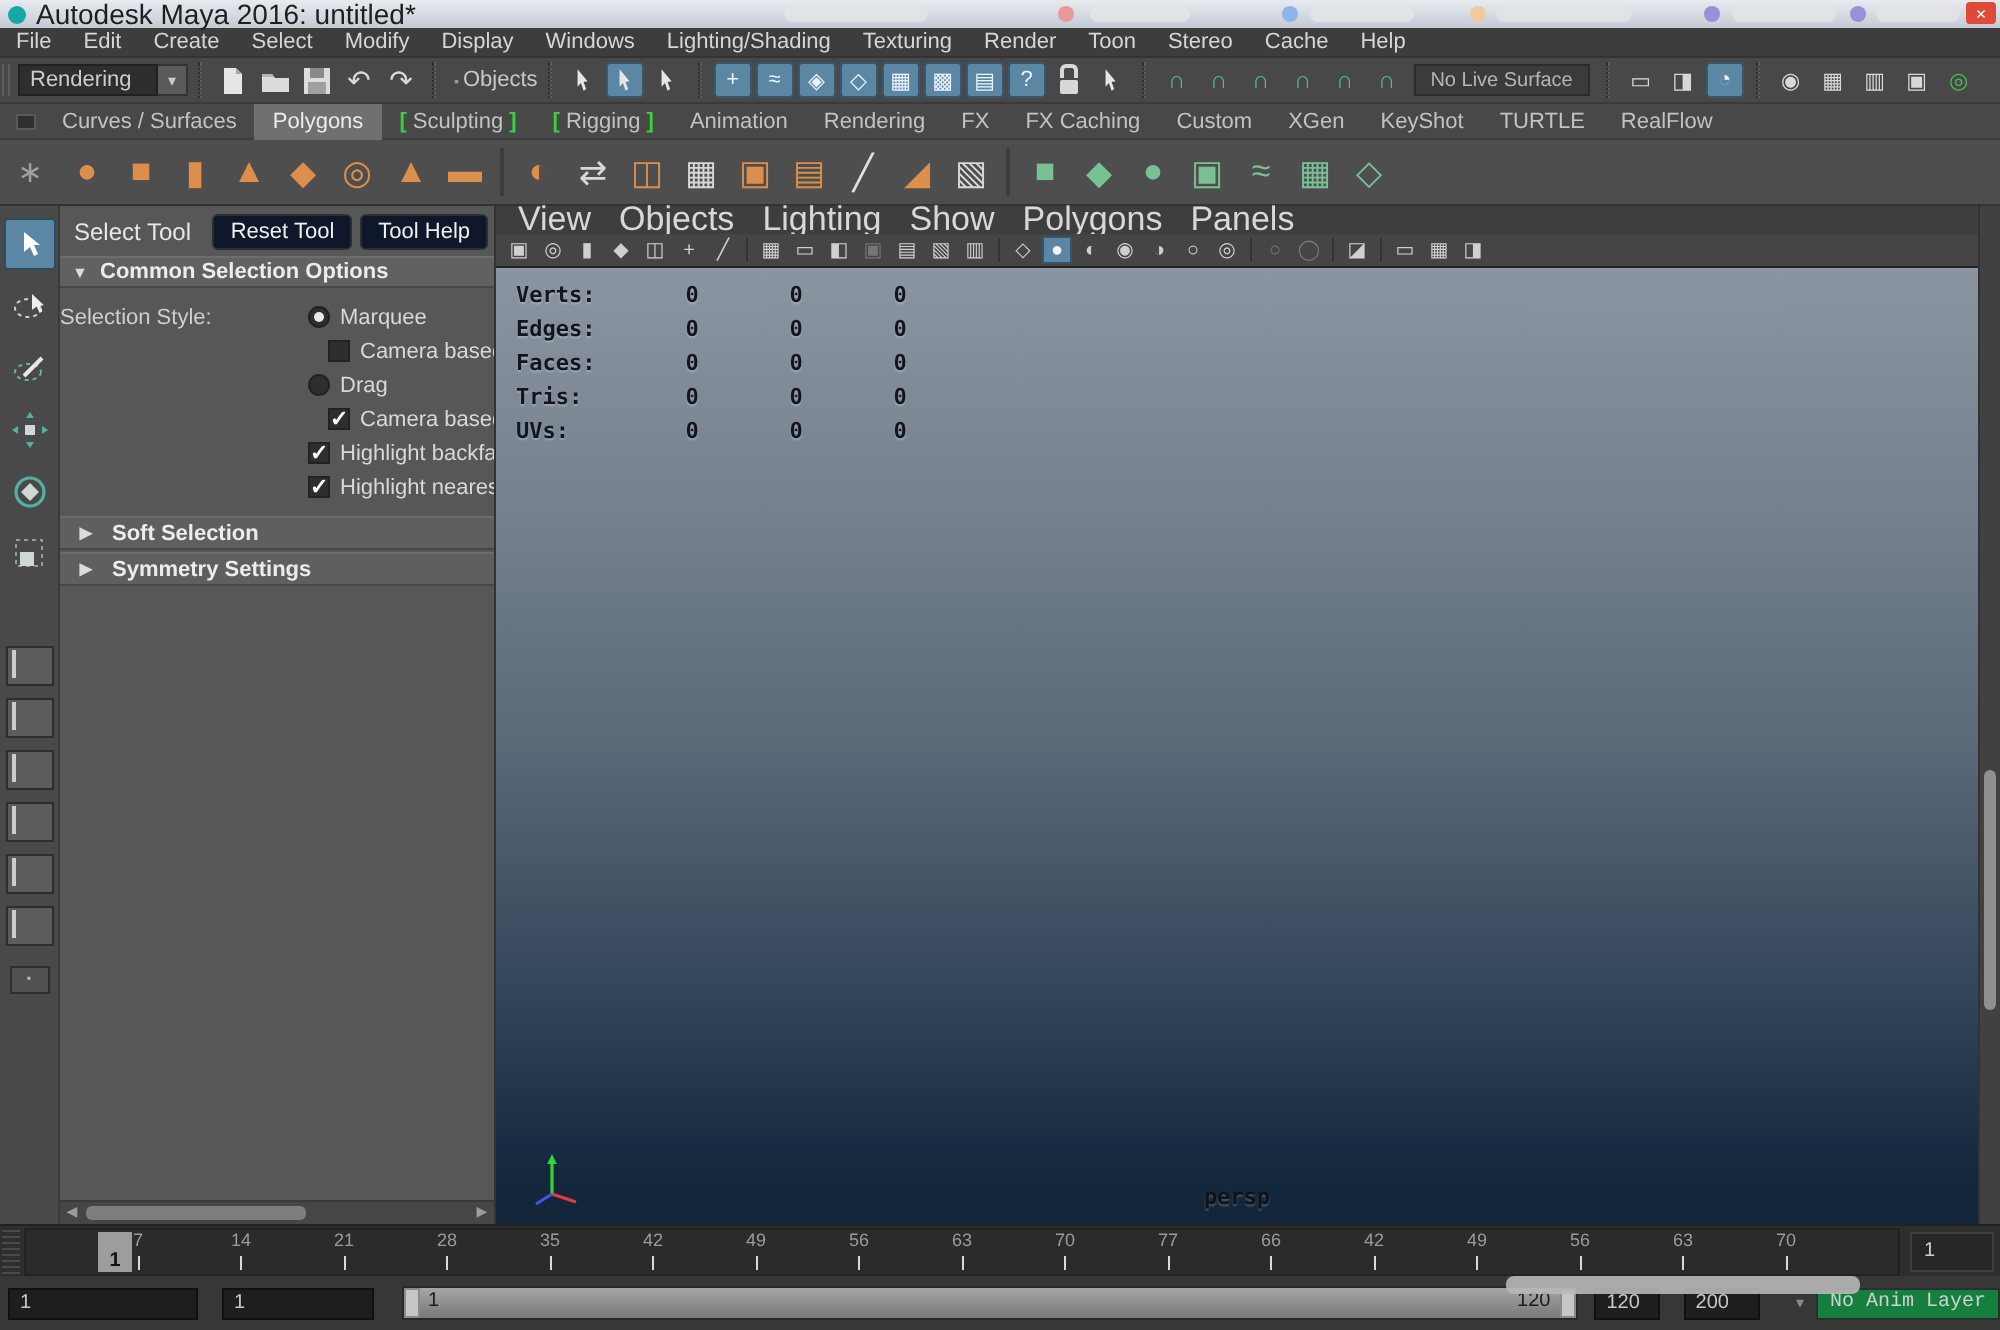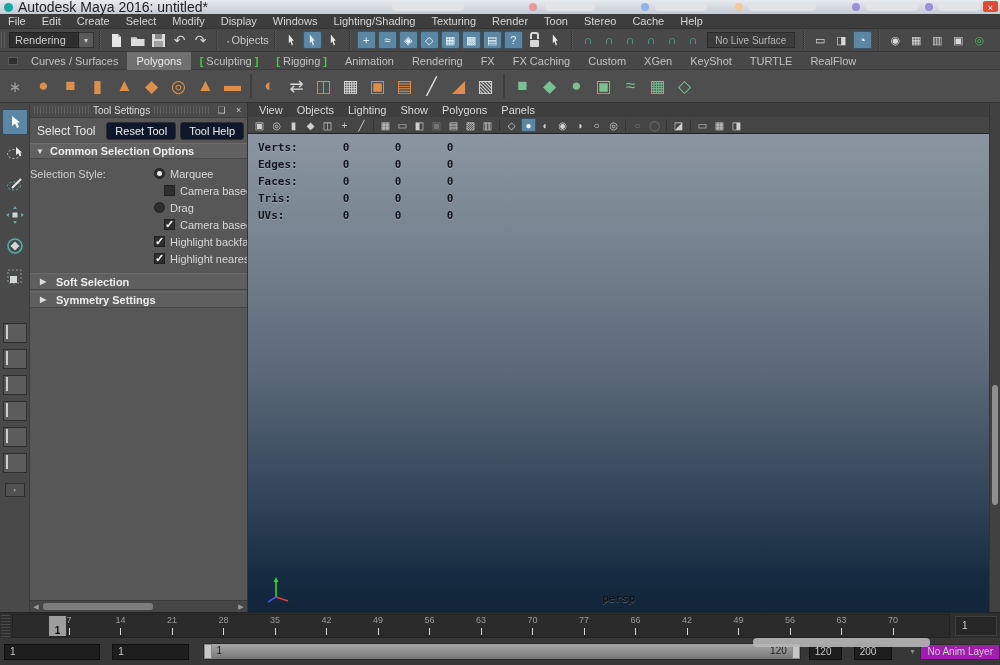--- a/index.html
+++ b/index.html
@@ -127,21 +127,21 @@
   .hscroll { height:12px; background:#464646; border-top:1px solid #3a3a3a; position:relative; }
   .hs-thumb { position:absolute; left:13px; top:2px; width:110px; height:7px; background:#7d7d7d; border-radius:3px; }
   .hs-l,.hs-r { position:absolute; top:0; width:12px; height:11px; color:#9c9c9c; font-size:7px;
     text-align:center; line-height:11px; }
   .hs-l{left:0} .hs-r{right:0}
   .hs-l::after{content:"◀"} .hs-r::after{content:"▶"}
 
   
   .viewport { flex:1; display:flex; flex-direction:column; position:relative; }
   .vpmenus { height:14px; background:#3e3e3e; display:flex; align-items:center; padding-left:4px; }
-  .vmenu { padding:0 7px; color:#d8d8d8; font-size:11px; line-height:14px; }
+  .vmenu { padding:0 7px; color:#d8d8d8; font-size:17px; line-height:14px; }
   .vpicons { height:17px; background:#454545; display:flex; align-items:center; padding-left:3px;
     border-bottom:1px solid #222; }
   .vicon { width:15px; height:14px; margin:0 1px; display:flex; align-items:center; justify-content:center;
     color:#cfcfcf; font-size:10px; border-radius:1px; }
   .vicon.hl { background:#5b87a5; border:1px solid #36556d; color:#eef6fb; }
   .vicon.dim { opacity:.35; }
   .vicon.sep { width:1px; height:12px; background:#333; margin:0 3px; }
   .canvas { flex:1; position:relative;
     background:linear-gradient(180deg,#8a95a1 0%,#75818e 25%,#5a6878 50%,#33455a 76%,#152a40 93%,#122539 100%); }
   .hud { position:absolute; top:5px; left:10px; font-family:"DejaVu Sans Mono", monospace;
@@ -178,22 +178,22 @@
     line-height:14px; padding-left:5px; }
   .f1 { width:100px; margin-left:4px; } .f2 { width:80px; margin-left:12px; }
   .rslider { width:622px; height:17px; margin-left:14px; position:relative;
     background:linear-gradient(#a6a6a6,#787878); border:1px solid #282828; }
   .rhandle { position:absolute; top:0; bottom:0; width:8px; background:#c6c6c6; border:1px solid #8a8a8a; }
   .rh-l{left:0} .rh-r{right:0}
   .rs-lab { position:absolute; top:1px; font-size:10px; color:#1d1d1d; }
   .rsl{left:12px} .rsr{right:13px}
   .f3 { width:34px; margin-left:8px; } .f4 { width:40px; margin-left:12px; }
   .caret { color:#8a8a8a; font-size:8px; margin-left:18px; }
-  .albtn { height:16px; padding:0 6px; margin-left:6px; background:#a21caf; border:1px solid #2e2e2e;
-    color:#cfcfcf; font-size:10px; line-height:14px; white-space:nowrap; }
+  .albtn { height:16px; padding:0 6px; margin-left:6px; background:#15803d; border:1px solid #2e2e2e;
+    color:#cfcfcf; font-size:10px; line-height:14px; white-space:nowrap;font-family:Liberation Mono, monospace; }
   .blur2 { position:absolute; left:753px; top:0; width:177px; height:9px; background:#b7b7b7;
     border-radius:4px; opacity:.9; }
 </style>
 </head>
 <body>
 
 <div class="app">
 
   <div class="titlebar">
     <span class="mayaicon"></span>
@@ -422,27 +422,20 @@
         <span class="lbtn lt-b"><span class="in"></span></span>
         <span class="lbtn lt-c"><span class="in"></span></span>
         <span class="lbtn lt-d"><span class="in"></span></span>
         <span class="lbtn lt-e"><span class="in"></span></span>
         <span class="lbtn lt-f"><span class="in"></span></span>
         <span class="lbtn-mini"></span>
       </div>
     </div>
 
     <div class="toolpanel">
-      <div class="tp-head">
-        <span class="tp-grip"></span>
-        <span class="tp-title">Tool Settings</span>
-        <span class="tp-grip"></span>
-        <span class="tp-ico">❏</span>
-        <span class="tp-ico">×</span>
-      </div>
       <div class="tp-row1">
         <span class="tp-toolname">Select Tool</span>
         <span class="pbtn">Reset Tool</span>
         <span class="pbtn">Tool Help</span>
       </div>
       <div class="sect">
         <span class="tri">▼</span>
         <span>Common Selection Options</span>
       </div>
       <div class="opts">

